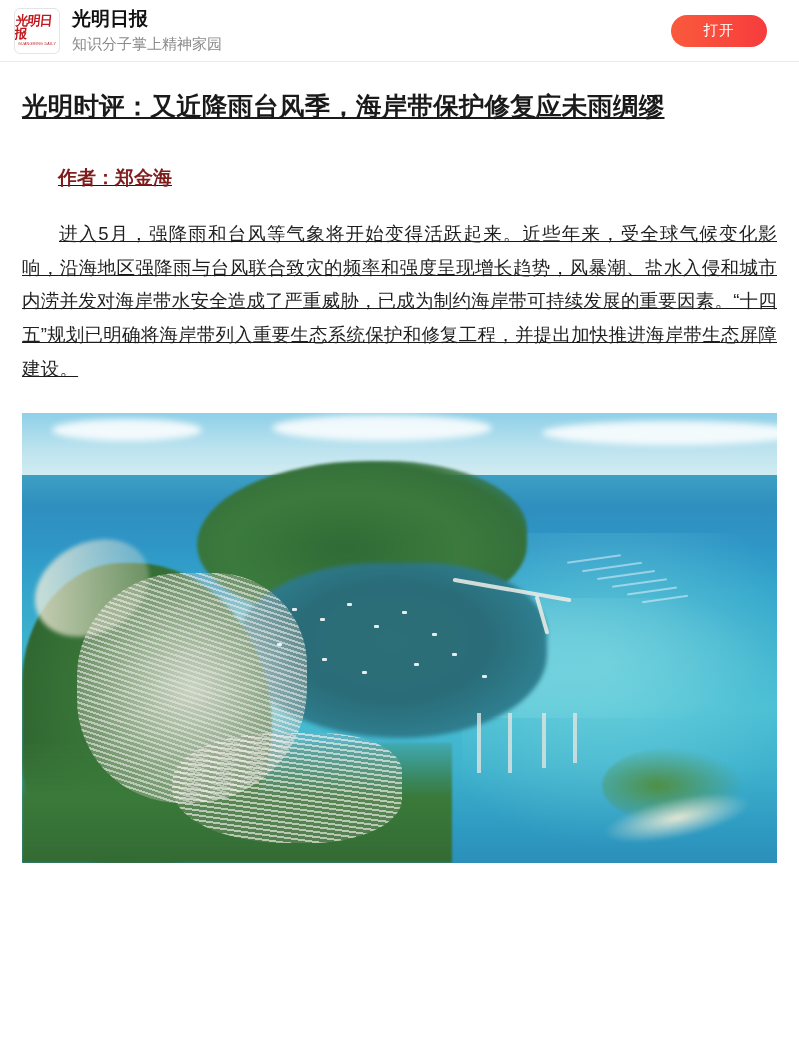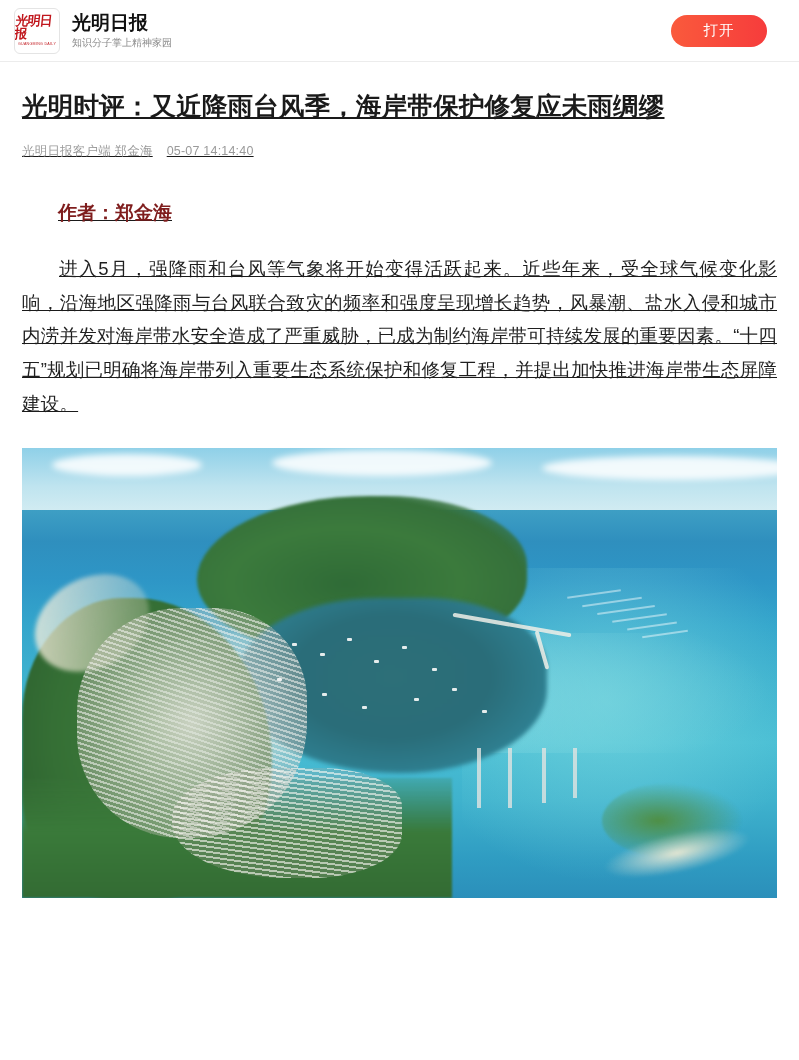--- a/index.html
+++ b/index.html
@@ -60,21 +60,21 @@
     flex-direction: column;
     justify-content: center;
   }
   .brand-title {
     font-size: 19px;
     font-weight: bold;
     color: #111111;
     line-height: 1.25;
   }
   .brand-sub {
-    font-size: 10px;
+    font-size: 15px;
     color: #8a8a8a;
     line-height: 1.4;
     margin-top: 2px;
   }
   .open-btn {
     position: absolute;
     right: 32px;
     top: 50%;
     transform: translateY(-50%);
     width: 96px;
@@ -302,24 +302,20 @@
     <div class="brand-title">光明日报</div>
     <div class="brand-sub">知识分子掌上精神家园</div>
   </div>
   <button class="open-btn">打开</button>
 </div>
 
 <div class="article">
 
   <h1 class="headline">光明时评：又近降雨台风季，海岸带保护修复应未雨绸缪</h1>
 
-  <div class="meta">
-    <span class="source">光明日报客户端 郑金海</span>
-    <span class="time">05-07 14:14:40</span>
-  </div>
 
   <div class="author">作者：郑金海</div>
 
   <p class="para">进入5月，强降雨和台风等气象将开始变得活跃起来。近些年来，受全球气候变化影响，沿海地区强降雨与台风联合致灾的频率和强度呈现增长趋势，风暴潮、盐水入侵和城市内涝并发对海岸带水安全造成了严重威胁，已成为制约海岸带可持续发展的重要因素。“十四五”规划已明确将海岸带列入重要生态系统保护和修复工程，并提出加快推进海岸带生态屏障建设。</p>
 
   <div class="photo-wrap" title="海岸带与海湾航拍图">
     <div class="photo">
       <div class="sky"></div>
       <div class="cloud" style="left:30px;top:6px;width:150px;height:22px;"></div>
       <div class="cloud" style="left:250px;top:2px;width:220px;height:26px;"></div>

